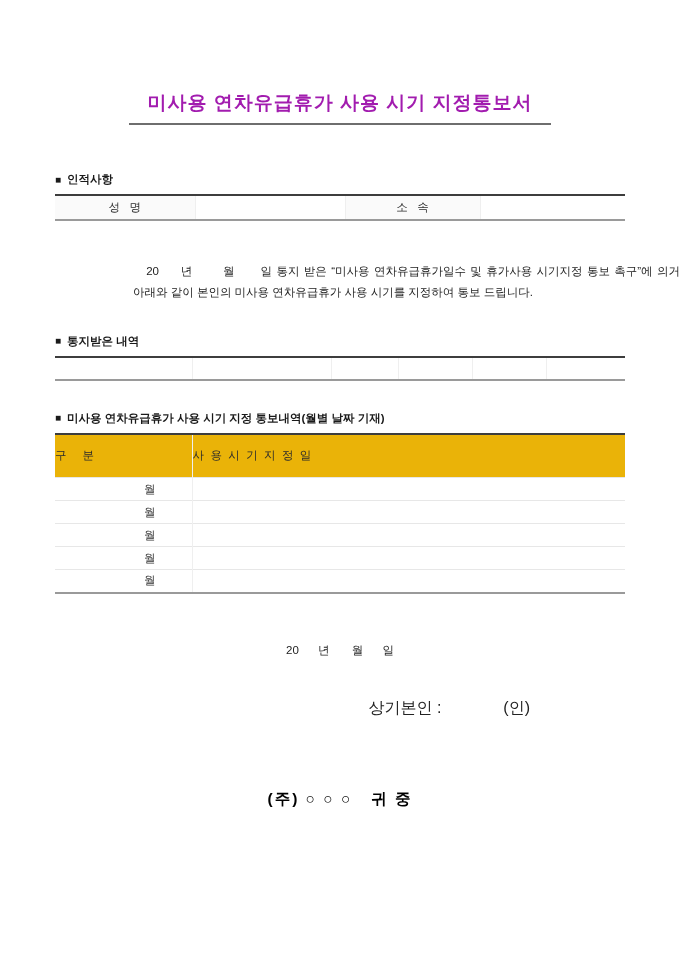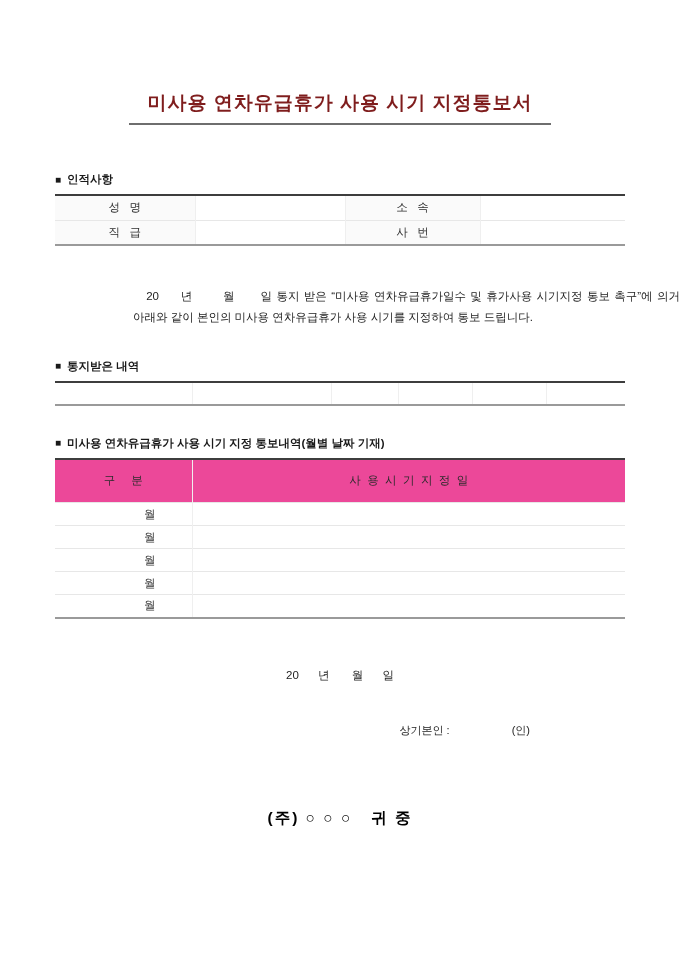--- a/index.html
+++ b/index.html
@@ -18,21 +18,21 @@
   
   .doc-title {
     margin-top: 80px;
     text-align: center;
   }
   .doc-title .title-text {
     display: inline-block;
     font-size: 19px;
     font-weight: bold;
     letter-spacing: 1px;
-    color: #7f1d1d;
+    color: #a21caf;
     padding: 0 18px 7px 18px;
     border-bottom: 2px solid #6e6e6e;
     white-space: pre;
   }
 
   
   .section-heading {
     font-size: 11.5px;
     font-weight: bold;
     color: #1a1a1a;
@@ -100,22 +100,22 @@
     background: #fbfbfb;
     color: #2b2b2b;
     line-height: 1.45;
   }
   .tbl-notified th .h-sub:empty { display: none; }
   .tbl-notified td { height: 23px; }
 
   
   .tbl-designation th {
     height: 44px;
-    text-align: center;
-    background: #ec4899;
+    text-align: left;
+    background: #eab308;
     color: #2b2b2b;
     white-space: pre;
   }
   .tbl-designation td { height: 23px; }
   .tbl-designation td.month-cell {
     text-align: right;
     padding-right: 36px;
     color: #333;
   }
 
@@ -127,21 +127,21 @@
     color: #222;
     white-space: pre;
   }
   .sign-line {
     margin-top: 40px;
     display: flex;
     justify-content: flex-end;
     align-items: flex-start;
     gap: 62px;
     padding-right: 95px;
-    font-size: 11px;
+    font-size: 16px;
     color: #222;
   }
   .recipient {
     margin-top: 70px;
     text-align: center;
     font-size: 15.5px;
     font-weight: bold;
     letter-spacing: 2px;
     color: #000000;
     white-space: pre;
@@ -168,26 +168,20 @@
           <col style="width:135px">
           <col style="width:145px">
         </colgroup>
       <tbody>
           <tr>
         <td class="lbl cell-shaded ws-pre">성   명</td>
         <td class="val"></td>
         <td class="lbl cell-shaded ws-pre">소   속</td>
         <td class="val"></td>
       </tr>
-      <tr>
-        <td class="lbl cell-shaded ws-pre">직   급</td>
-        <td class="val"></td>
-        <td class="lbl cell-shaded ws-pre">사   번</td>
-        <td class="val"></td>
-      </tr>
     </tbody>
       </table>
 
     <p class="body-paragraph">   20     년       월      일 통지 받은 “미사용 연차유급휴가일수 및 휴가사용 시기지정 통보 촉구”에 의거하여 아래와 같이 본인의 미사용 연차유급휴가 사용 시기를 지정하여 통보 드립니다.</p>
 
 
     <div class="section-heading sh-notified">
       <span class="bullet">■</span>
       <span>통지받은 내역</span>
     </div>

